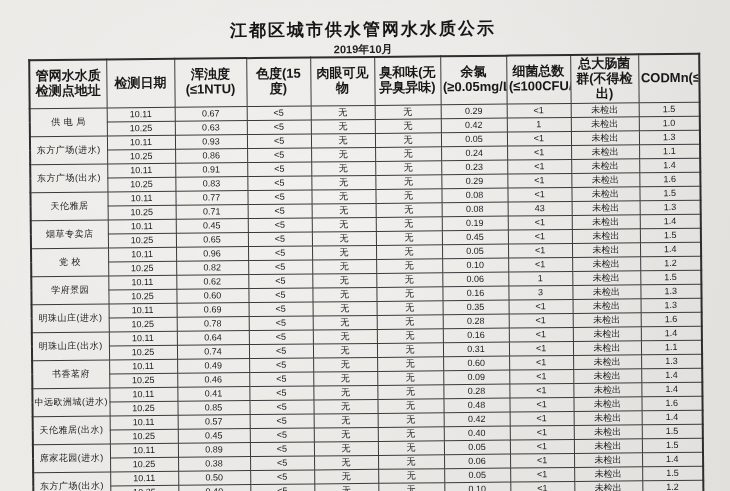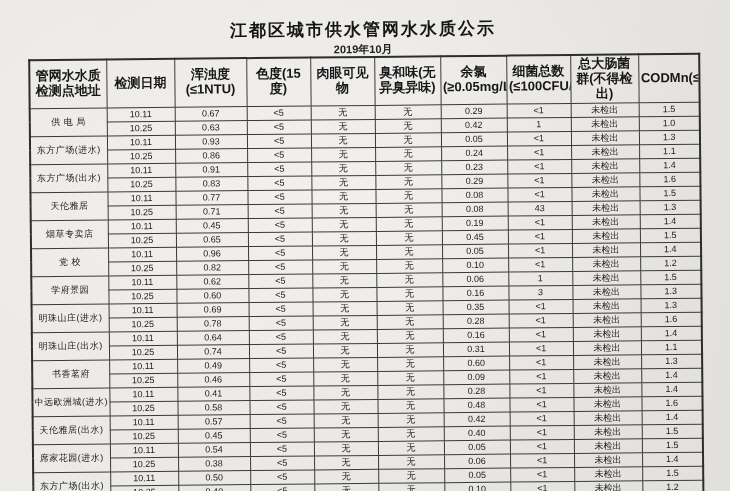--- a/index.html
+++ b/index.html
@@ -362,21 +362,21 @@
           <td>&lt;5</td>
           <td>无</td>
           <td>无</td>
           <td>0.28</td>
           <td>&lt;1</td>
           <td>未检出</td>
           <td>1.4</td>
         </tr>
         <tr>
           <td>10.25</td>
-          <td>0.58</td>
+          <td>0.85</td>
           <td>&lt;5</td>
           <td>无</td>
           <td>无</td>
           <td>0.48</td>
           <td>&lt;1</td>
           <td>未检出</td>
           <td>1.6</td>
         </tr>
         <tr>
           <td class="loc" rowspan="2">天伦雅居(出水)</td>
@@ -397,21 +397,21 @@
           <td>无</td>
           <td>无</td>
           <td>0.40</td>
           <td>&lt;1</td>
           <td>未检出</td>
           <td>1.5</td>
         </tr>
         <tr>
           <td class="loc" rowspan="2">席家花园(进水)</td>
           <td>10.11</td>
-          <td>0.54</td>
+          <td>0.89</td>
           <td>&lt;5</td>
           <td>无</td>
           <td>无</td>
           <td>0.05</td>
           <td>&lt;1</td>
           <td>未检出</td>
           <td>1.5</td>
         </tr>
         <tr>
           <td>10.25</td>

